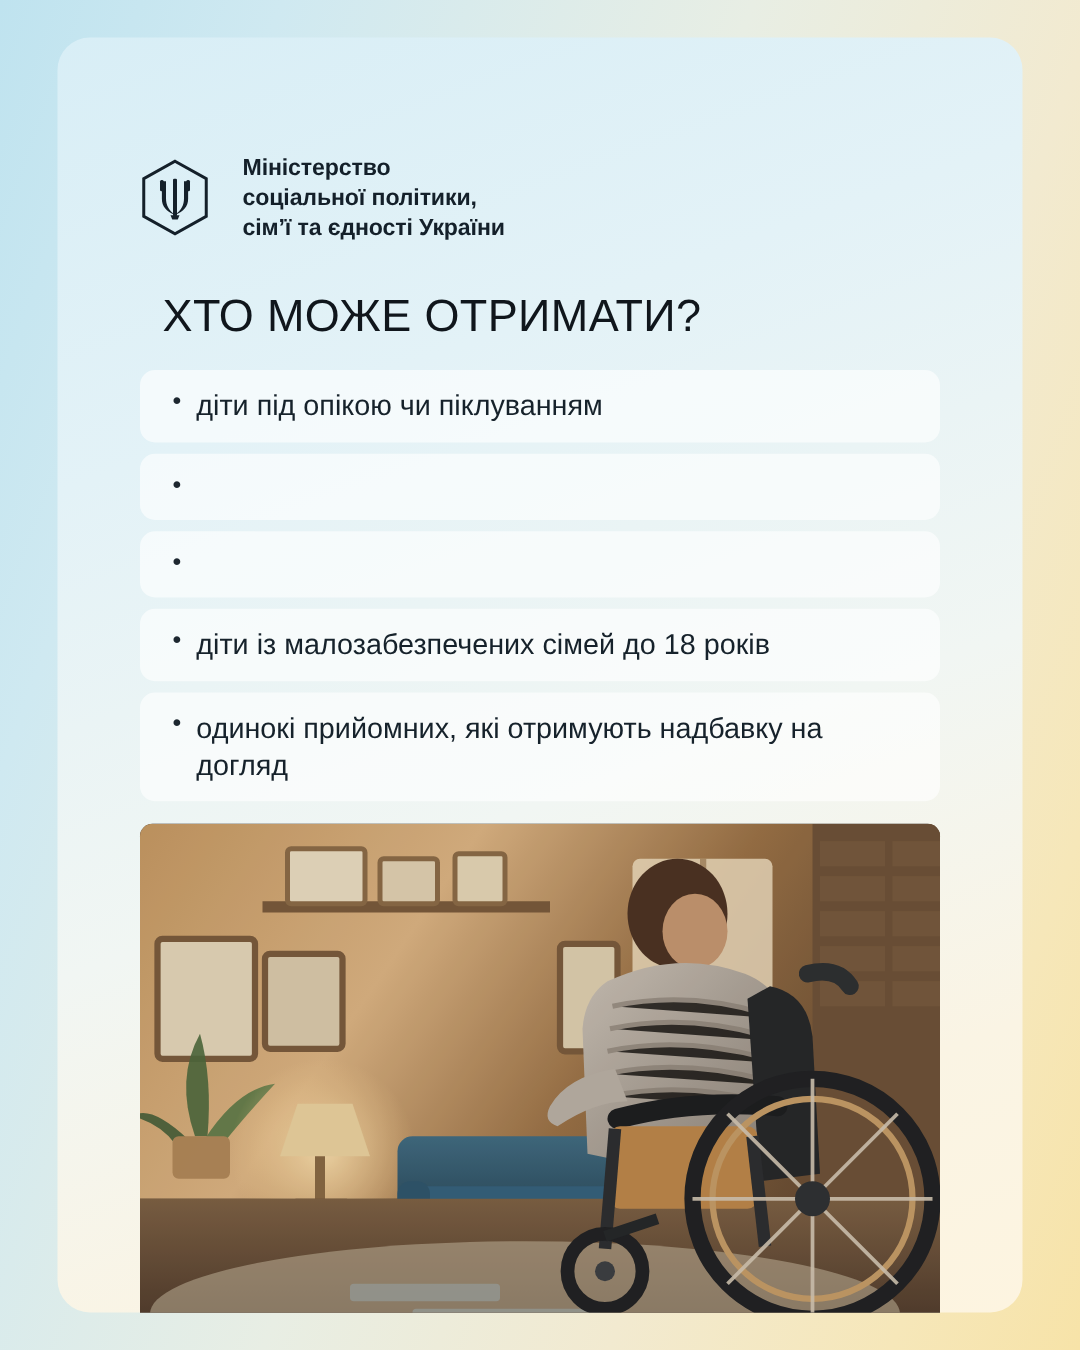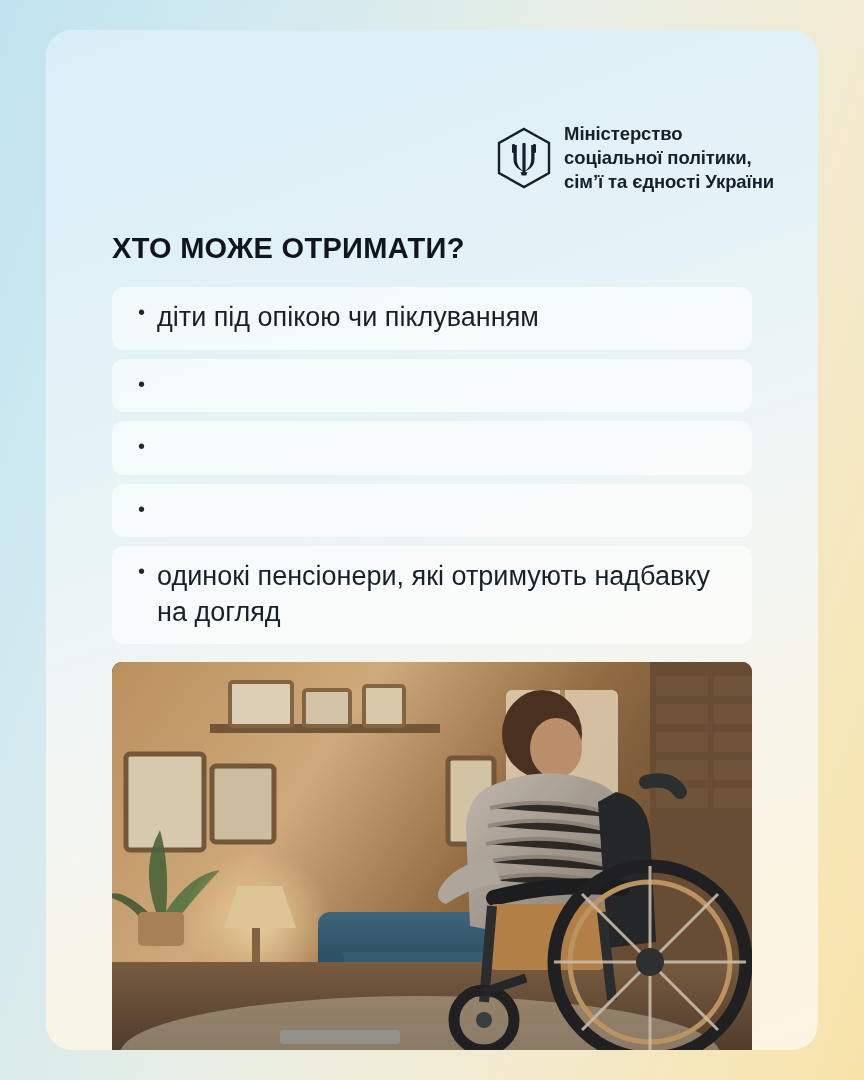--- a/index.html
+++ b/index.html
@@ -23,45 +23,44 @@
     border-radius: 26px;
     background: linear-gradient(160deg, #d8eef6 0%, #e3f2f7 28%, #f1f6f3 58%, #faf4e4 82%, #fdf4e0 100%);
     padding: 46px 44px 0 44px;
     overflow: hidden;
   }
 
   
   .brand {
     display: flex;
     align-items: center;
-    gap: 12px;
+    gap: 26px;
     margin-top: 46px;
     margin-left: 22px;
-    justify-content: flex-end;
   }
   .emblem {
     width: 56px;
     height: 62px;
     flex: 0 0 auto;
     display: block;
   }
   .brand-text {
     font-size: 18.5px;
     line-height: 1.30;
     font-weight: 700;
     color: #14202a;
     letter-spacing: -0.1px;
     white-space: pre-line;
   }
 
   
   .title {
-    margin: 38px 0 22px 22px;
-    font-size: 29px;
-    font-weight: 700;
+    margin: 38px 0 22px 40px;
+    font-size: 36px;
+    font-weight: 400;
     letter-spacing: 0.3px;
     color: #10161c;
   }
 
   
   .list {
     margin: 0 22px 0 22px;
     display: flex;
     flex-direction: column;
     gap: 9px;
@@ -75,21 +74,21 @@
     align-items: flex-start;
   }
   .bullet {
     font-size: 20px;
     line-height: 1.32;
     color: #1d2730;
     flex: 0 0 auto;
     transform: translateY(-1px);
   }
   .item-text {
-    font-size: 27px;
+    font-size: 23px;
     line-height: 1.32;
     color: #16222b;
     font-weight: 400;
   }
 
   
   .photo {
     position: relative;
     margin: 18px 22px 0 22px;
     height: 408px;
@@ -135,25 +134,26 @@
     <div class="list-item">
       <span class="bullet">•</span>
     </div>
 
     <div class="list-item">
       <span class="bullet">•</span>
     </div>
 
     <div class="list-item">
       <span class="bullet">•</span>
-    </div>
-
-    <div class="list-item">
-      <span class="bullet">•</span>
-      <span class="item-text">одинокі пенсіонери, які отримують надбавку на догляд</span>
+      <span class="item-text">діти із малозабезпечених сімей до 18 років</span>
+    </div>
+
+    <div class="list-item">
+      <span class="bullet">•</span>
+      <span class="item-text">одинокі прийомних, які отримують надбавку на догляд</span>
     </div>
 
   </div>
 
   <div class="photo">
     <svg viewBox="0 0 684 408" preserveAspectRatio="xMidYMid slice" aria-hidden="true">
       <defs>
         <linearGradient id="room" x1="0" y1="0" x2="0" y2="1">
           <stop offset="0%" stop-color="#8d6a48"></stop>
           <stop offset="45%" stop-color="#b08a5f"></stop>

